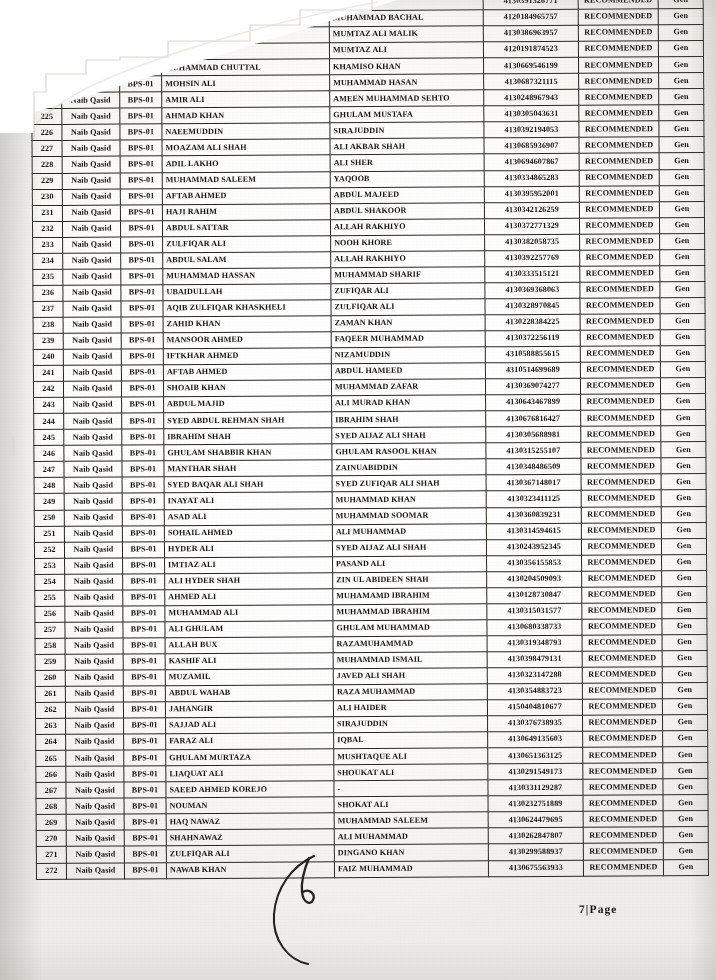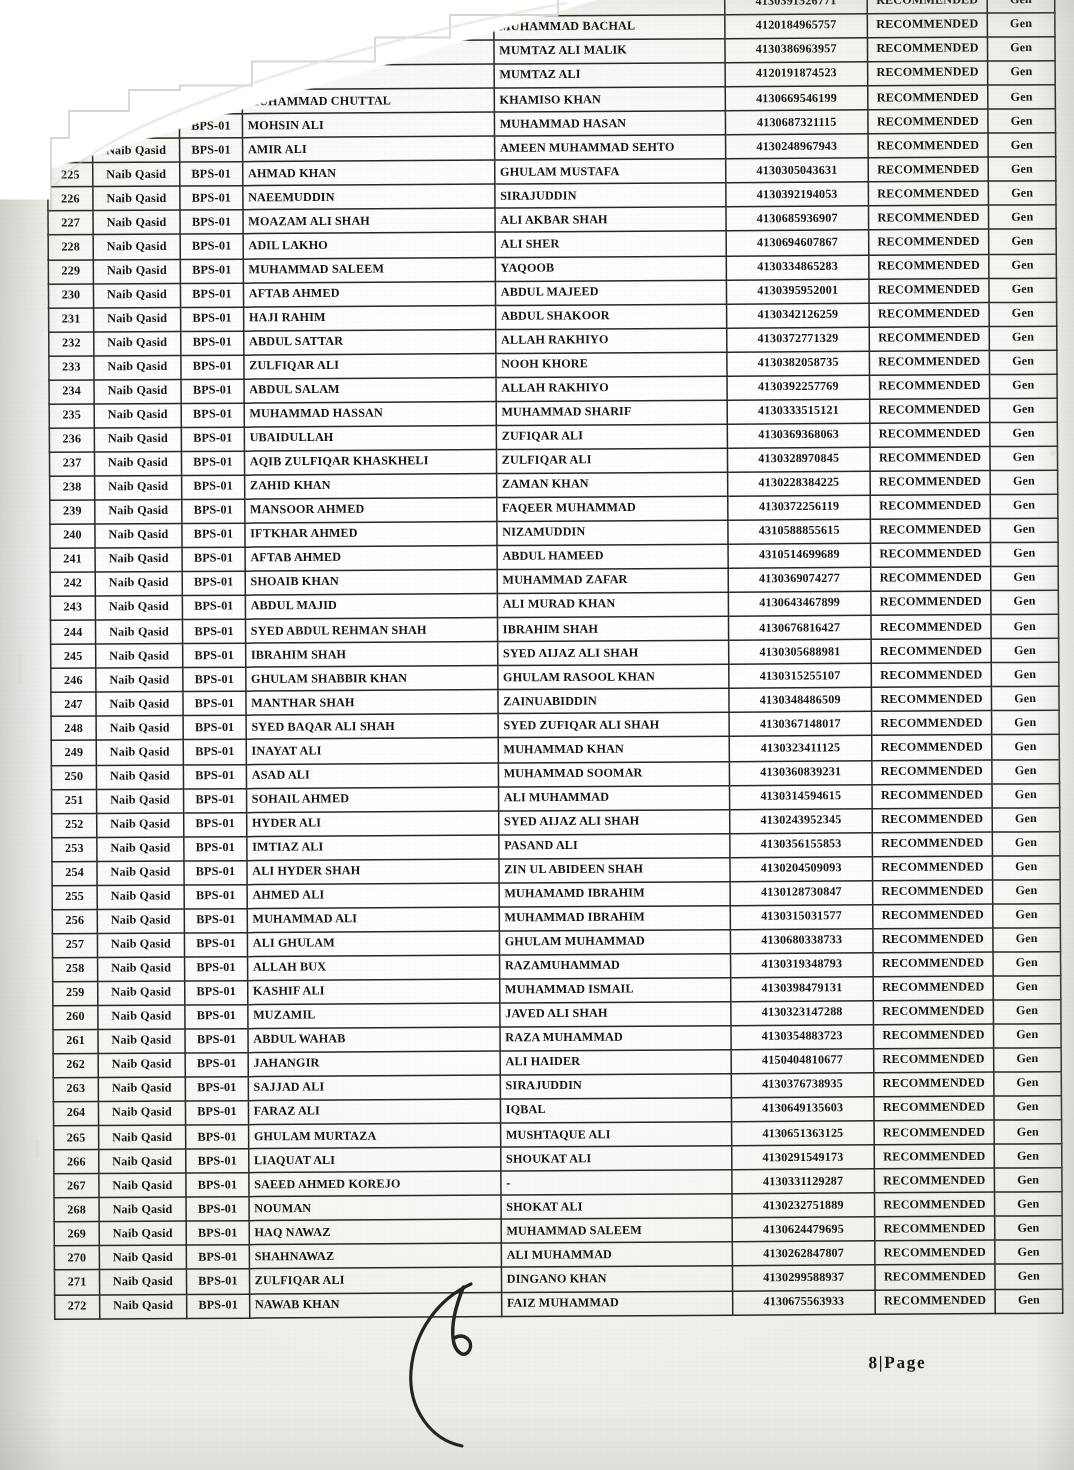--- a/index.html
+++ b/index.html
@@ -757,16 +757,16 @@
 
 <svg id="pen-mark" width="90" height="118" viewBox="0 0 90 118" xmlns="http://www.w3.org/2000/svg">
   <path d="M52 4 C 30 14, 14 36, 12 62 C 10 88, 26 108, 46 112" fill="none" stroke="#26231e" stroke-width="2.1" stroke-linecap="round"></path>
   <path d="M47 6 C 42 18, 39 30, 40 40 C 41 50, 48 54, 51 48 C 54 42, 47 36, 41 40" fill="none" stroke="#26231e" stroke-width="2.3" stroke-linecap="round"></path>
 </svg>
 
 <div class="speck" style="left:12px;  top:436px; width:3px;  height:20px; border-radius:2px;"></div>
 <div class="speck" style="left:700px; top:300px; width:4px;  height:4px;"></div>
 <div class="speck" style="left:24px;  top:760px; width:2px;  height:12px; border-radius:2px;"></div>
 
-<div id="page-footer">8|Page</div>
+<div id="page-footer">7|Page</div>
 
 <div id="scan-noise"></div>
 <div id="scan-vignette"></div>
 
 </body></html>

